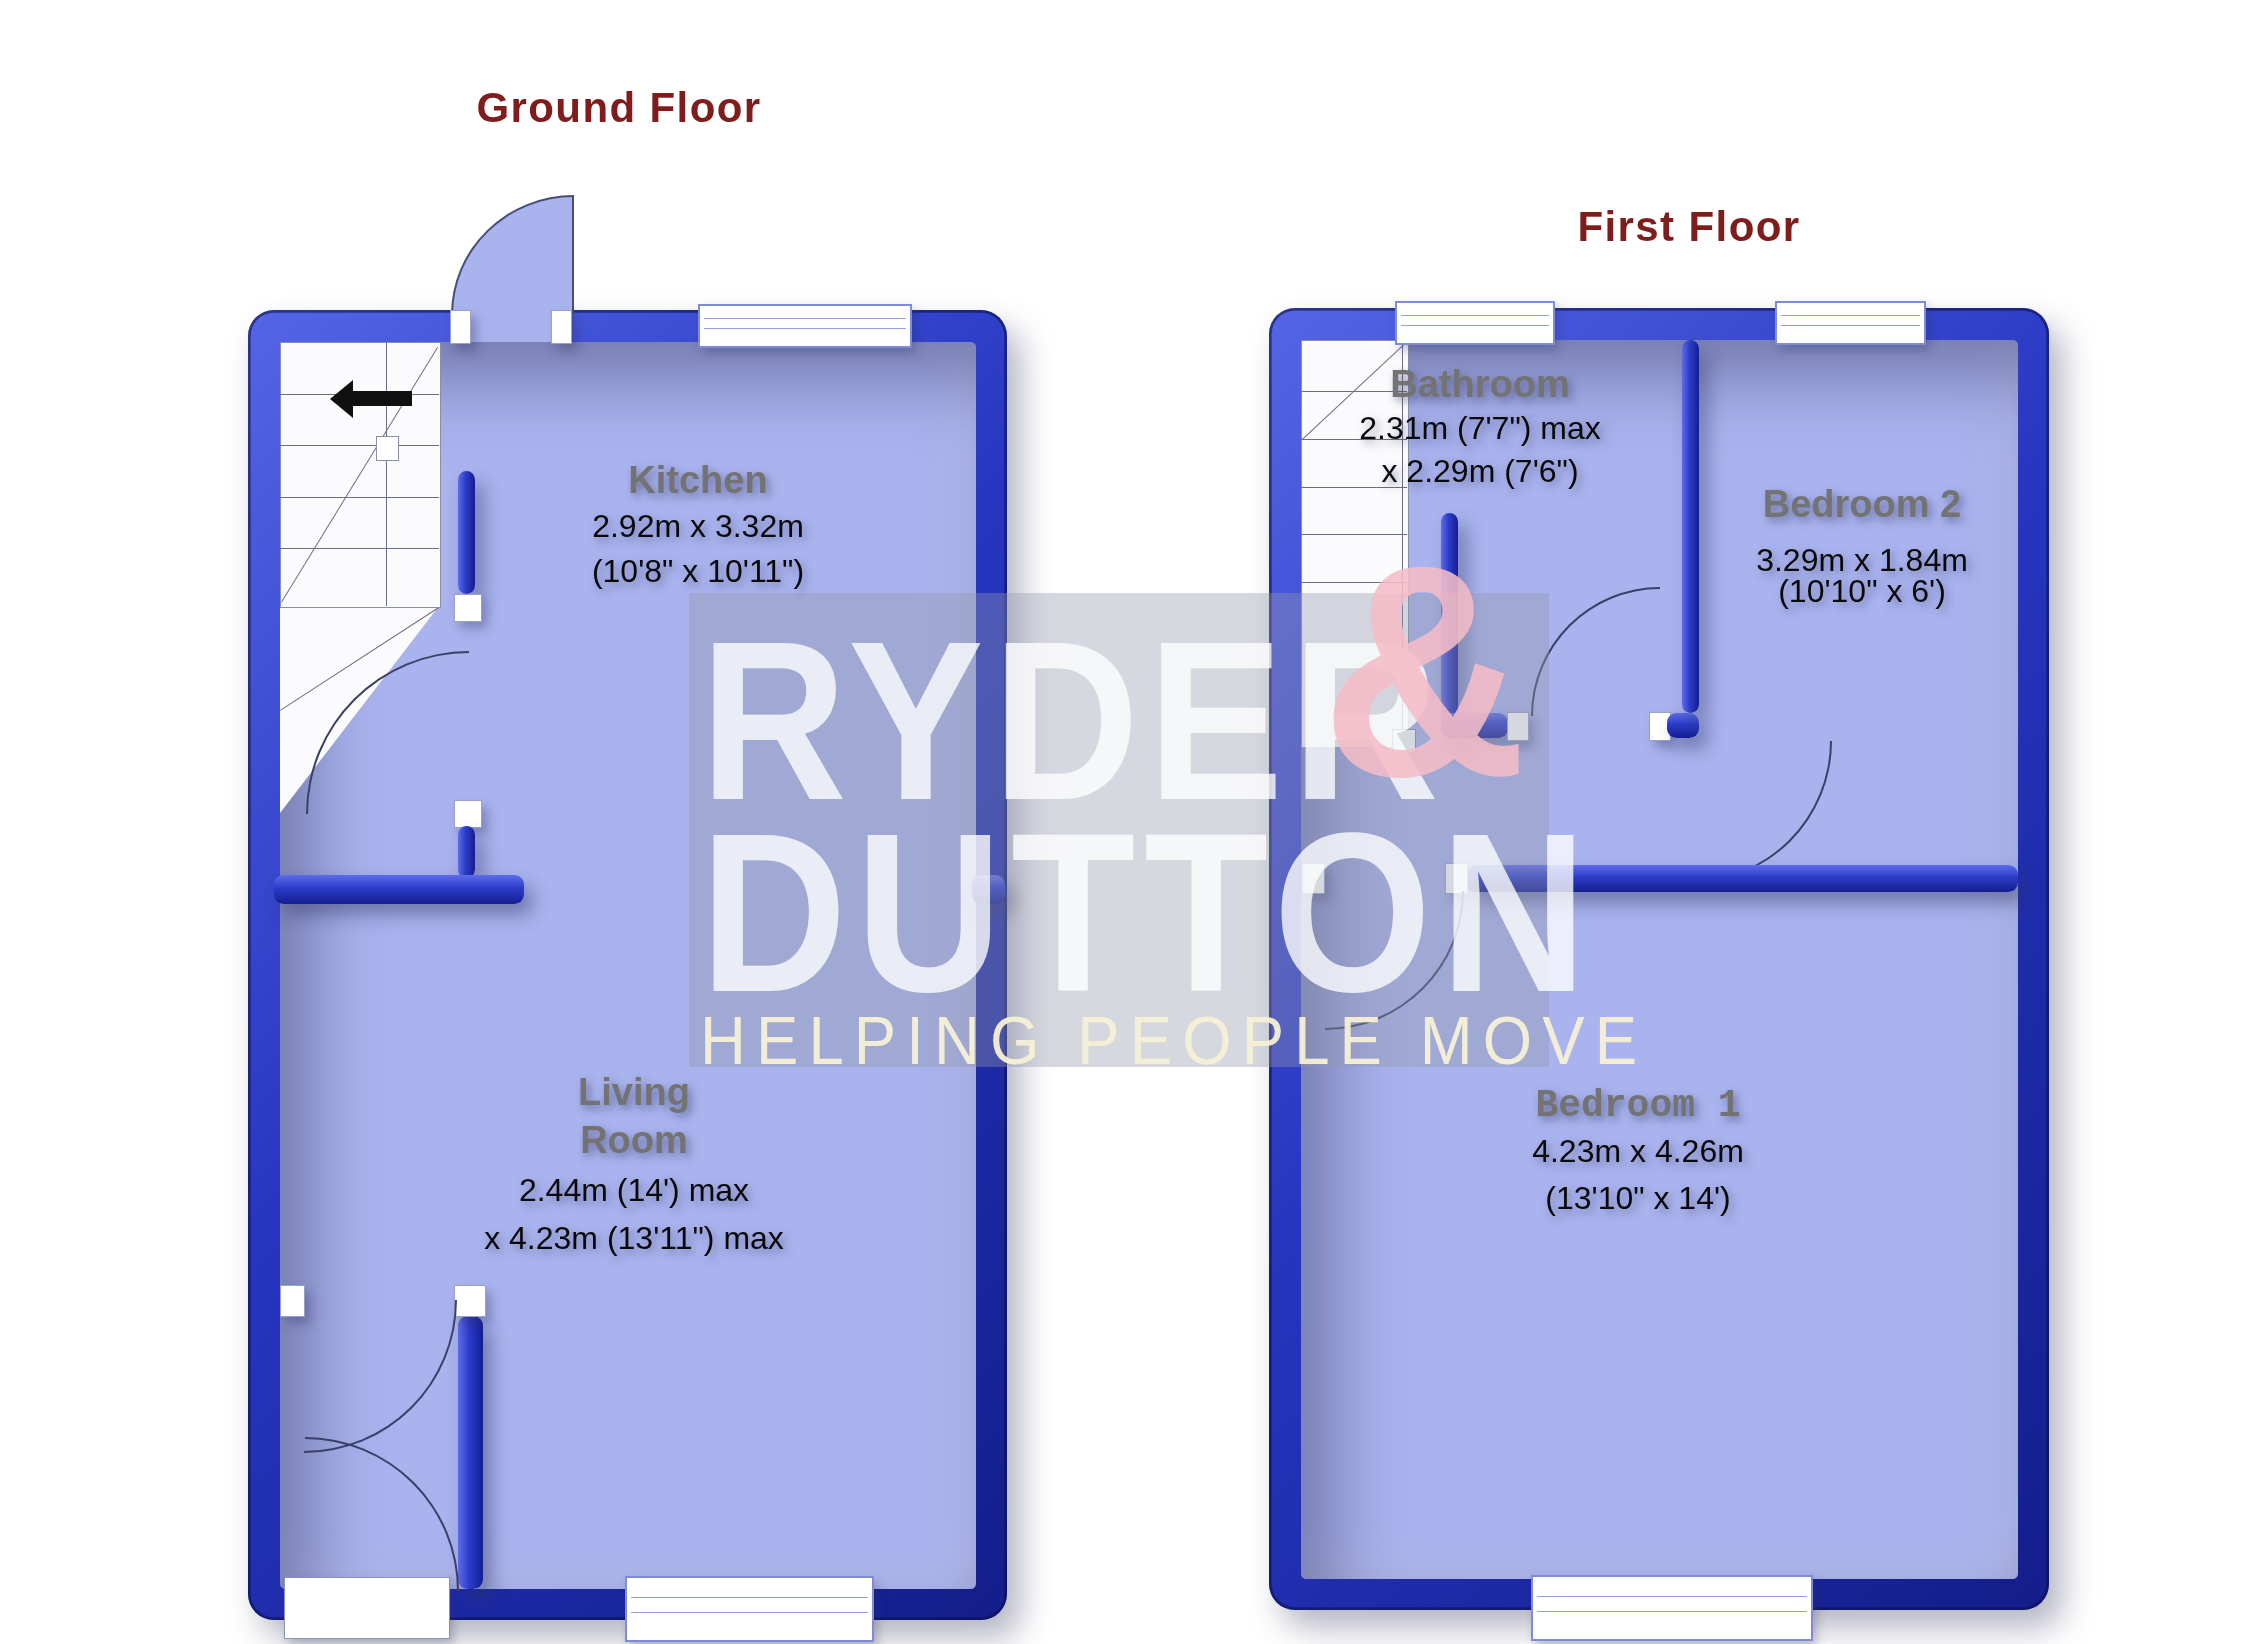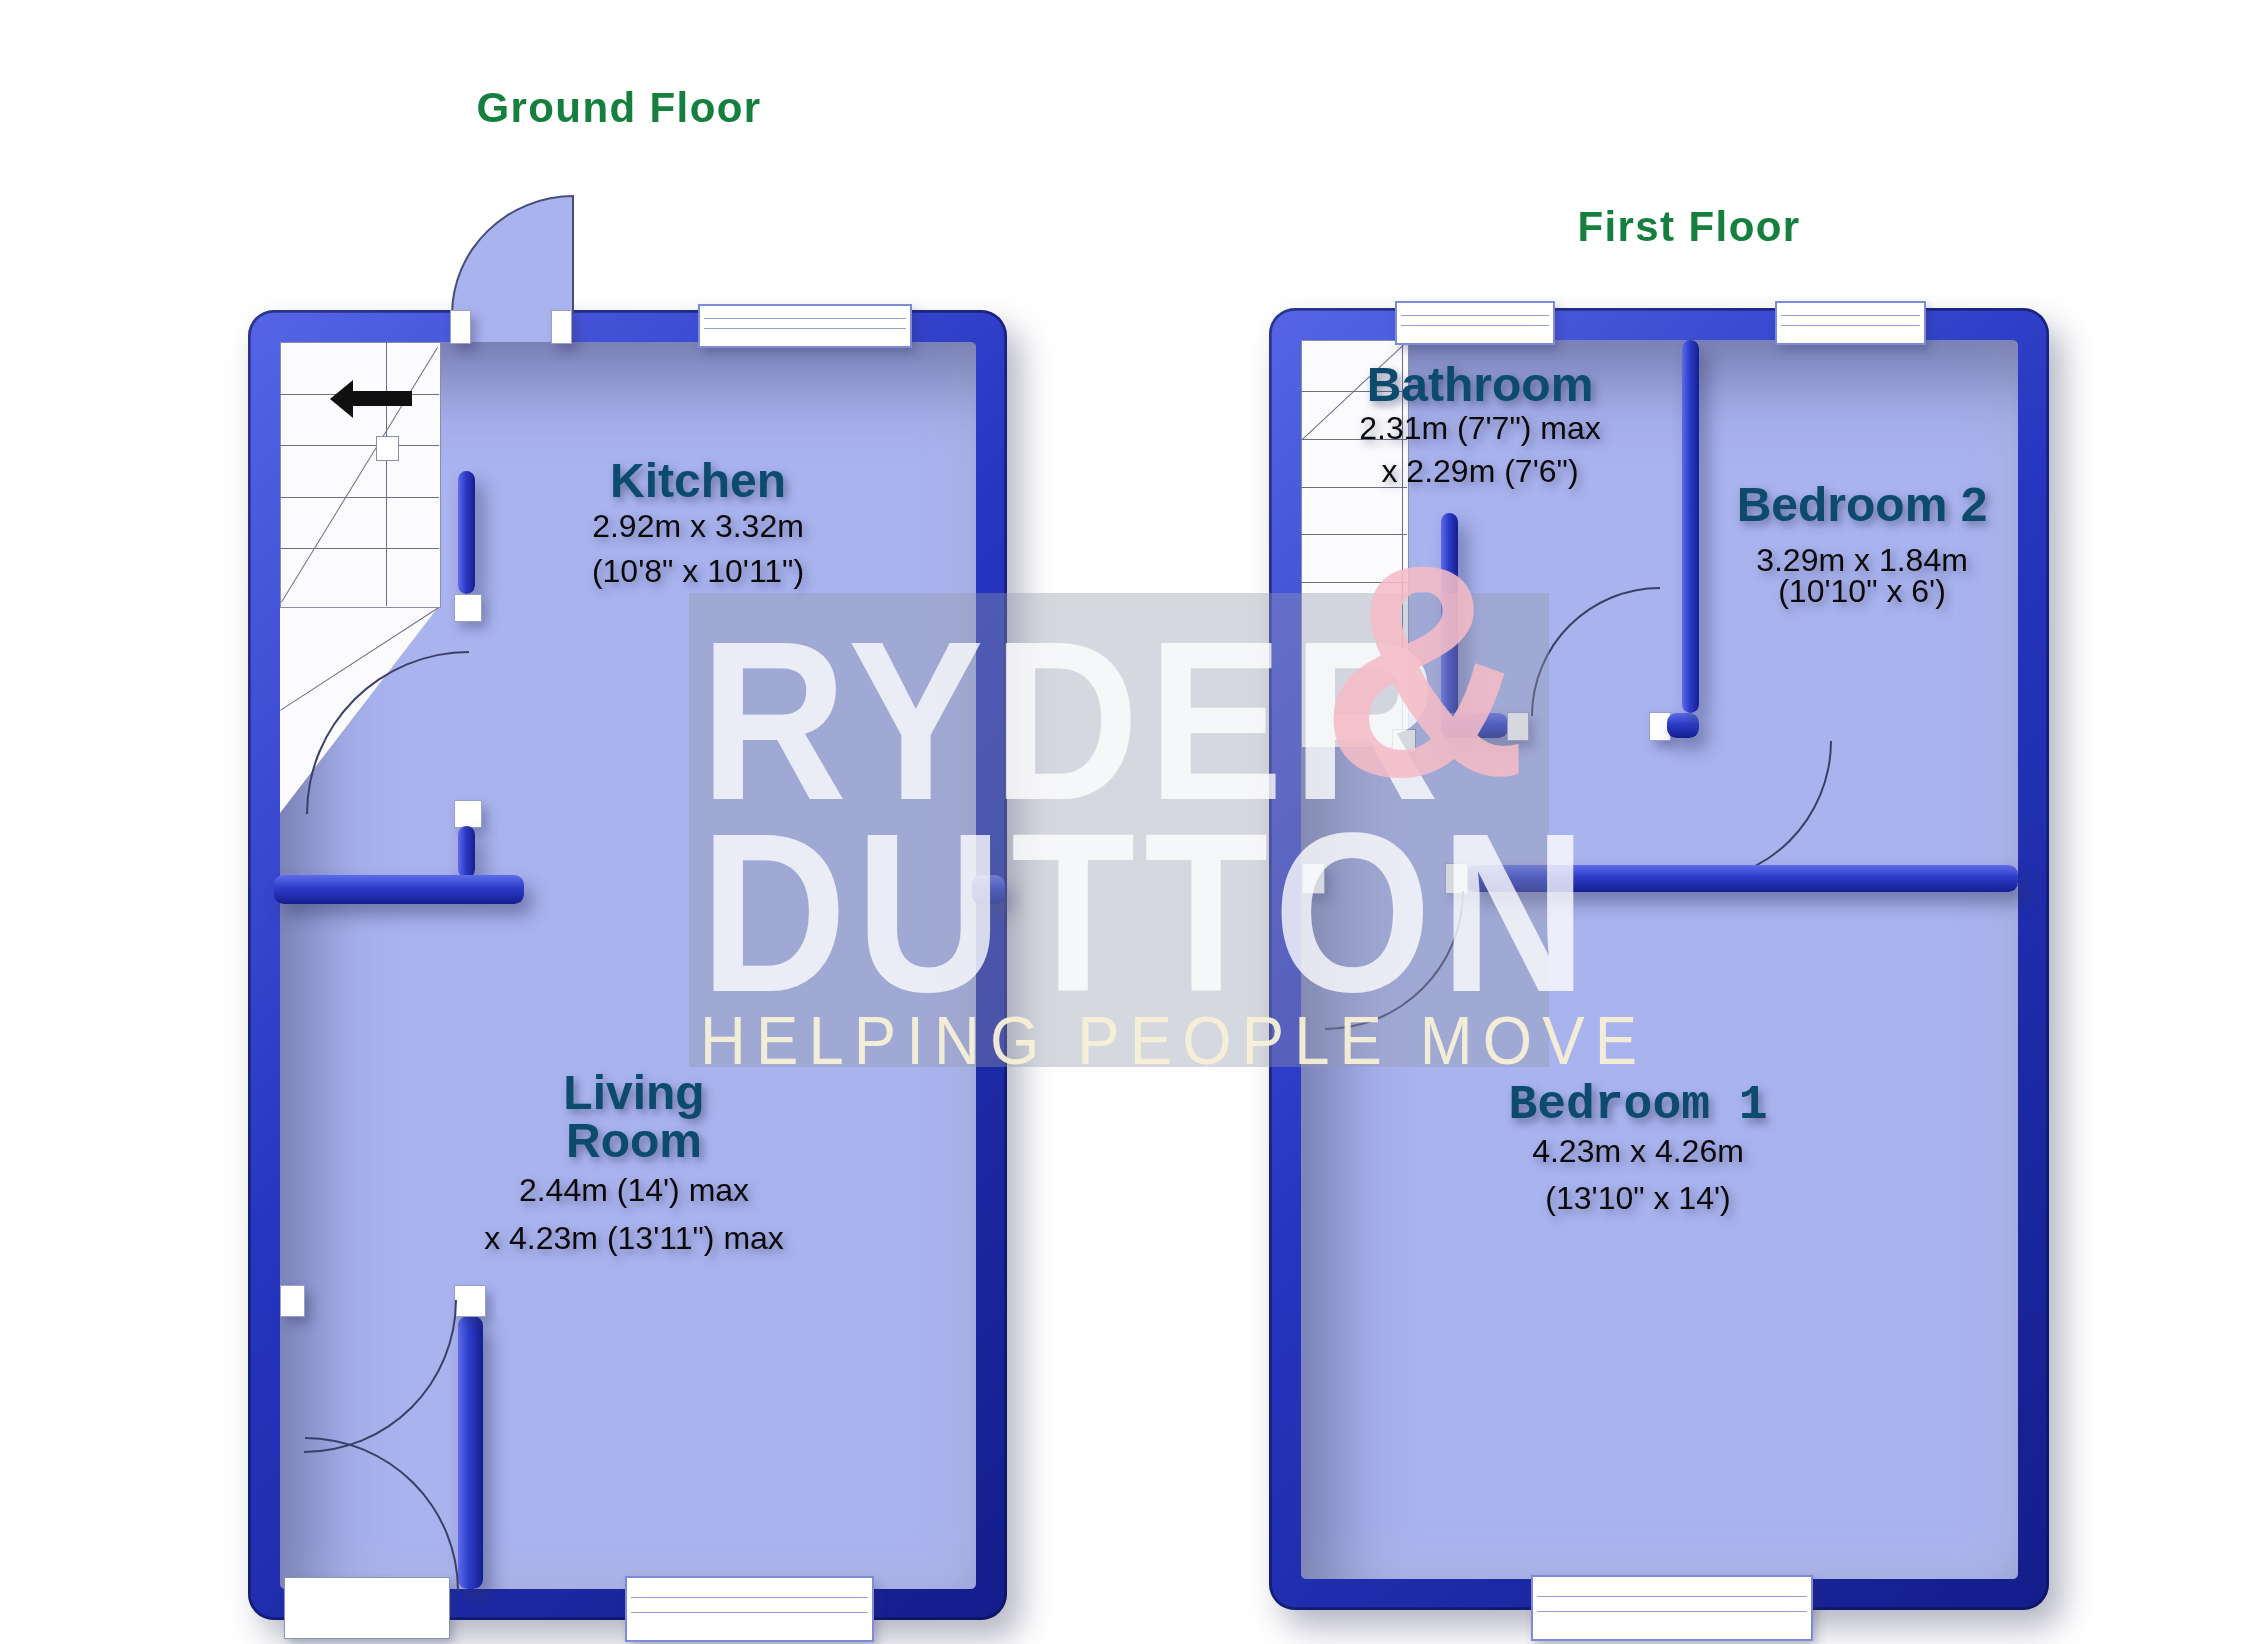--- a/index.html
+++ b/index.html
@@ -42,26 +42,26 @@
   .stair-block{position:absolute;background:#fbfbfd;border:0.7px solid #8a8fa8;}
   .tread{position:absolute;height:1.4px;background:#6a6f87;}
   .rail{position:absolute;width:1.4px;background:#6a6f87;}
   .diag{position:absolute;height:1.4px;background:#6a6f87;transform-origin:left top;}
   .wedge-under{position:absolute;background:#fbfbfd;clip-path:polygon(0 0,100% 0,0 100%);}
   .cap{position:absolute;background:#ffffff;border:1.4px solid #8a8fa8;}
   .arrow-shaft{position:absolute;background:#101010;}
   .arrow-head{position:absolute;width:0;height:0;border-right:23px solid #101010;border-top:19px solid transparent;border-bottom:19px solid transparent;}
   
   .floor-title{
-    position:absolute;transform:translate(-50%,-50%);color:#15803d;
+    position:absolute;transform:translate(-50%,-50%);color:#7f1d1d;
     font-size:42px;font-weight:700;letter-spacing:1.4px;white-space:nowrap;
   }
   .room-name{
-    position:absolute;transform:translate(-50%,-50%);color:#0c4a6e;
-    font-size:48px;font-weight:700;white-space:nowrap;
+    position:absolute;transform:translate(-50%,-50%);color:#737373;
+    font-size:38px;font-weight:700;white-space:nowrap;
     text-shadow:3.4px 4.8px 8.2px rgba(55,58,100,.55);
   }
   .room-dim{
     position:absolute;transform:translate(-50%,-50%);color:#0a0a0a;
     font-size:32px;font-weight:500;white-space:nowrap;
     text-shadow:3.4px 4.8px 8.2px rgba(55,58,100,.5);
   }
   
   .wm-box{position:absolute;background:rgba(148,152,170,.38);}
   .wm-word{

